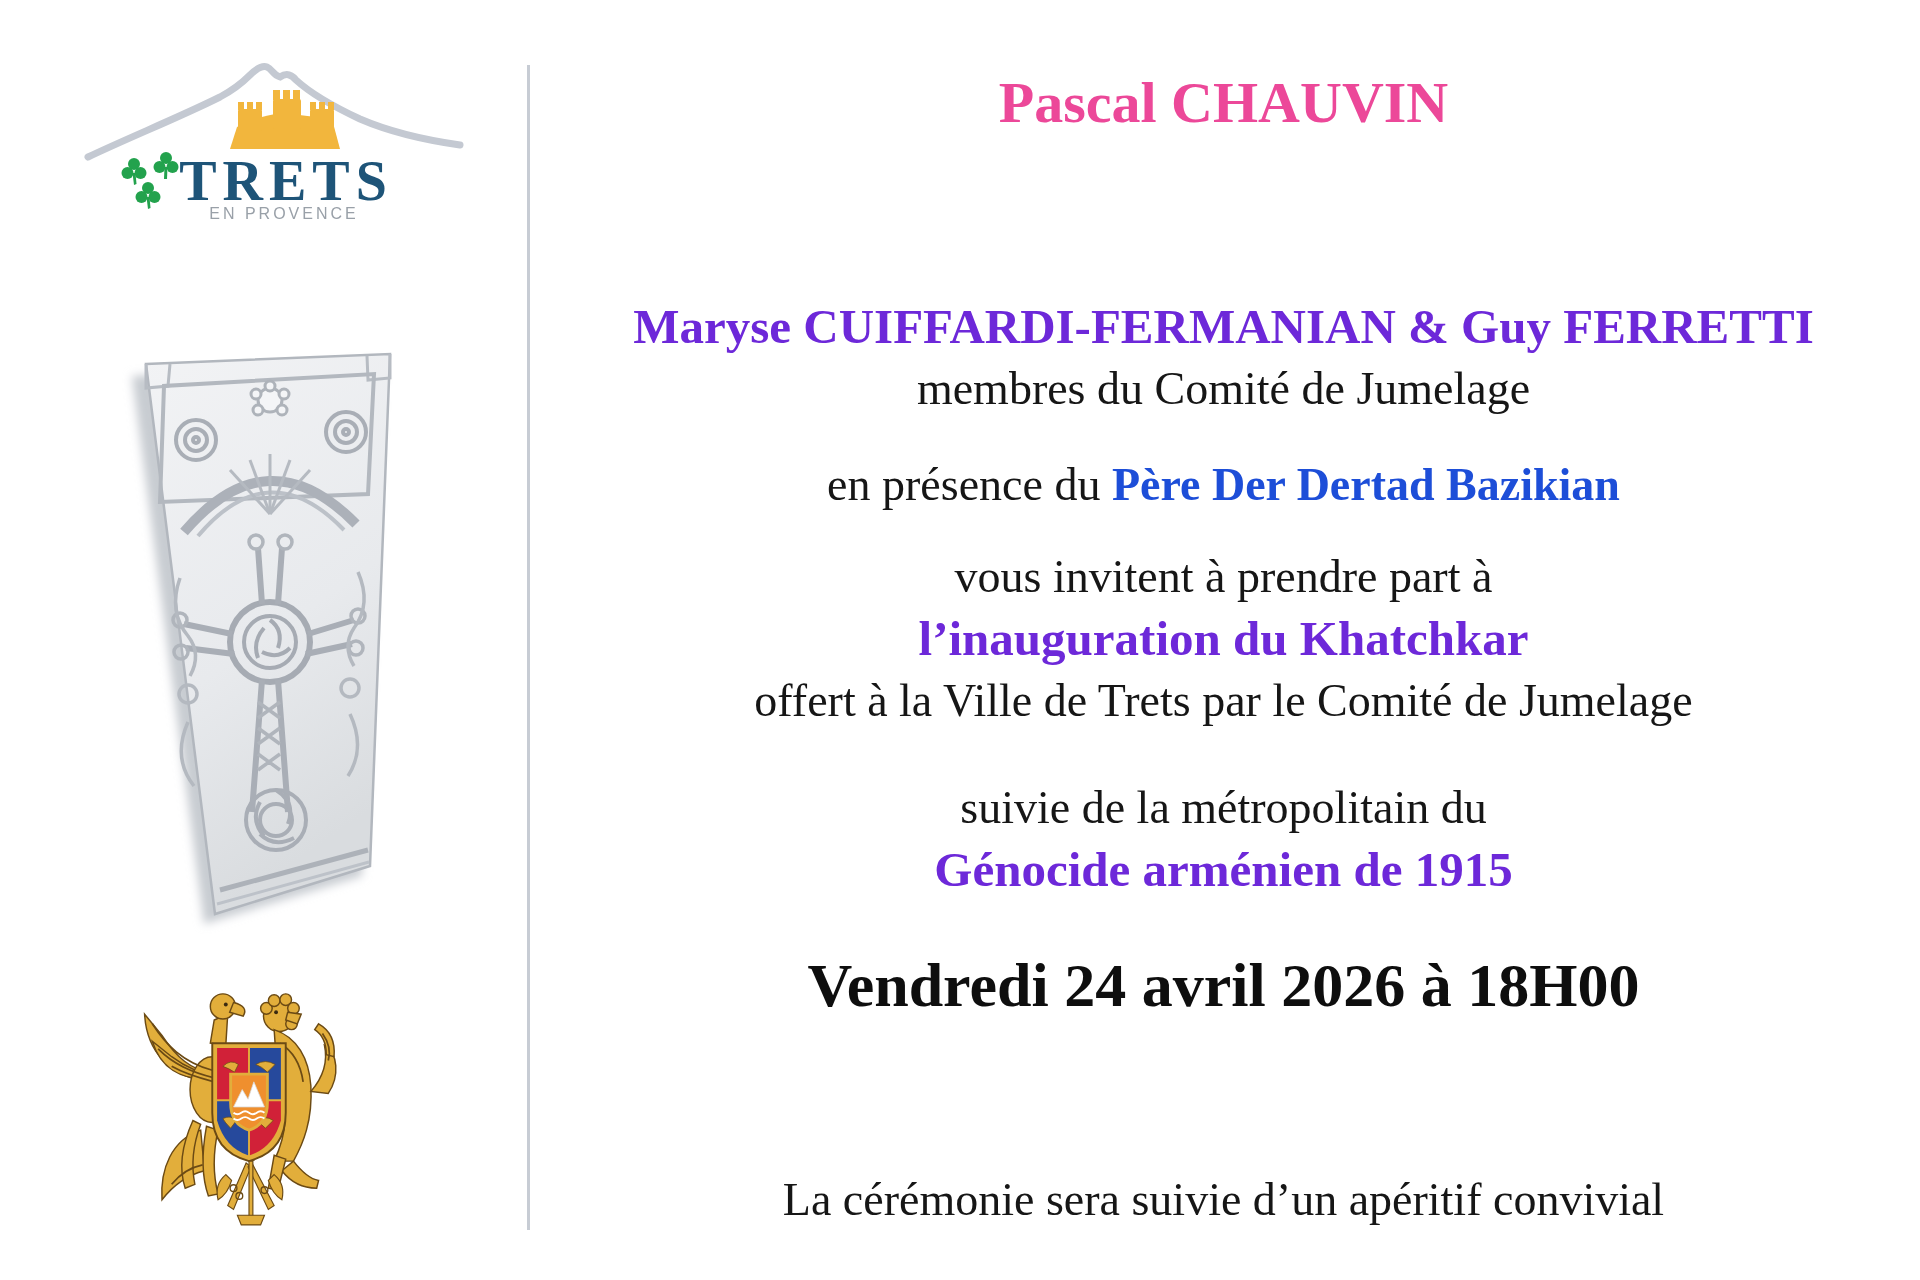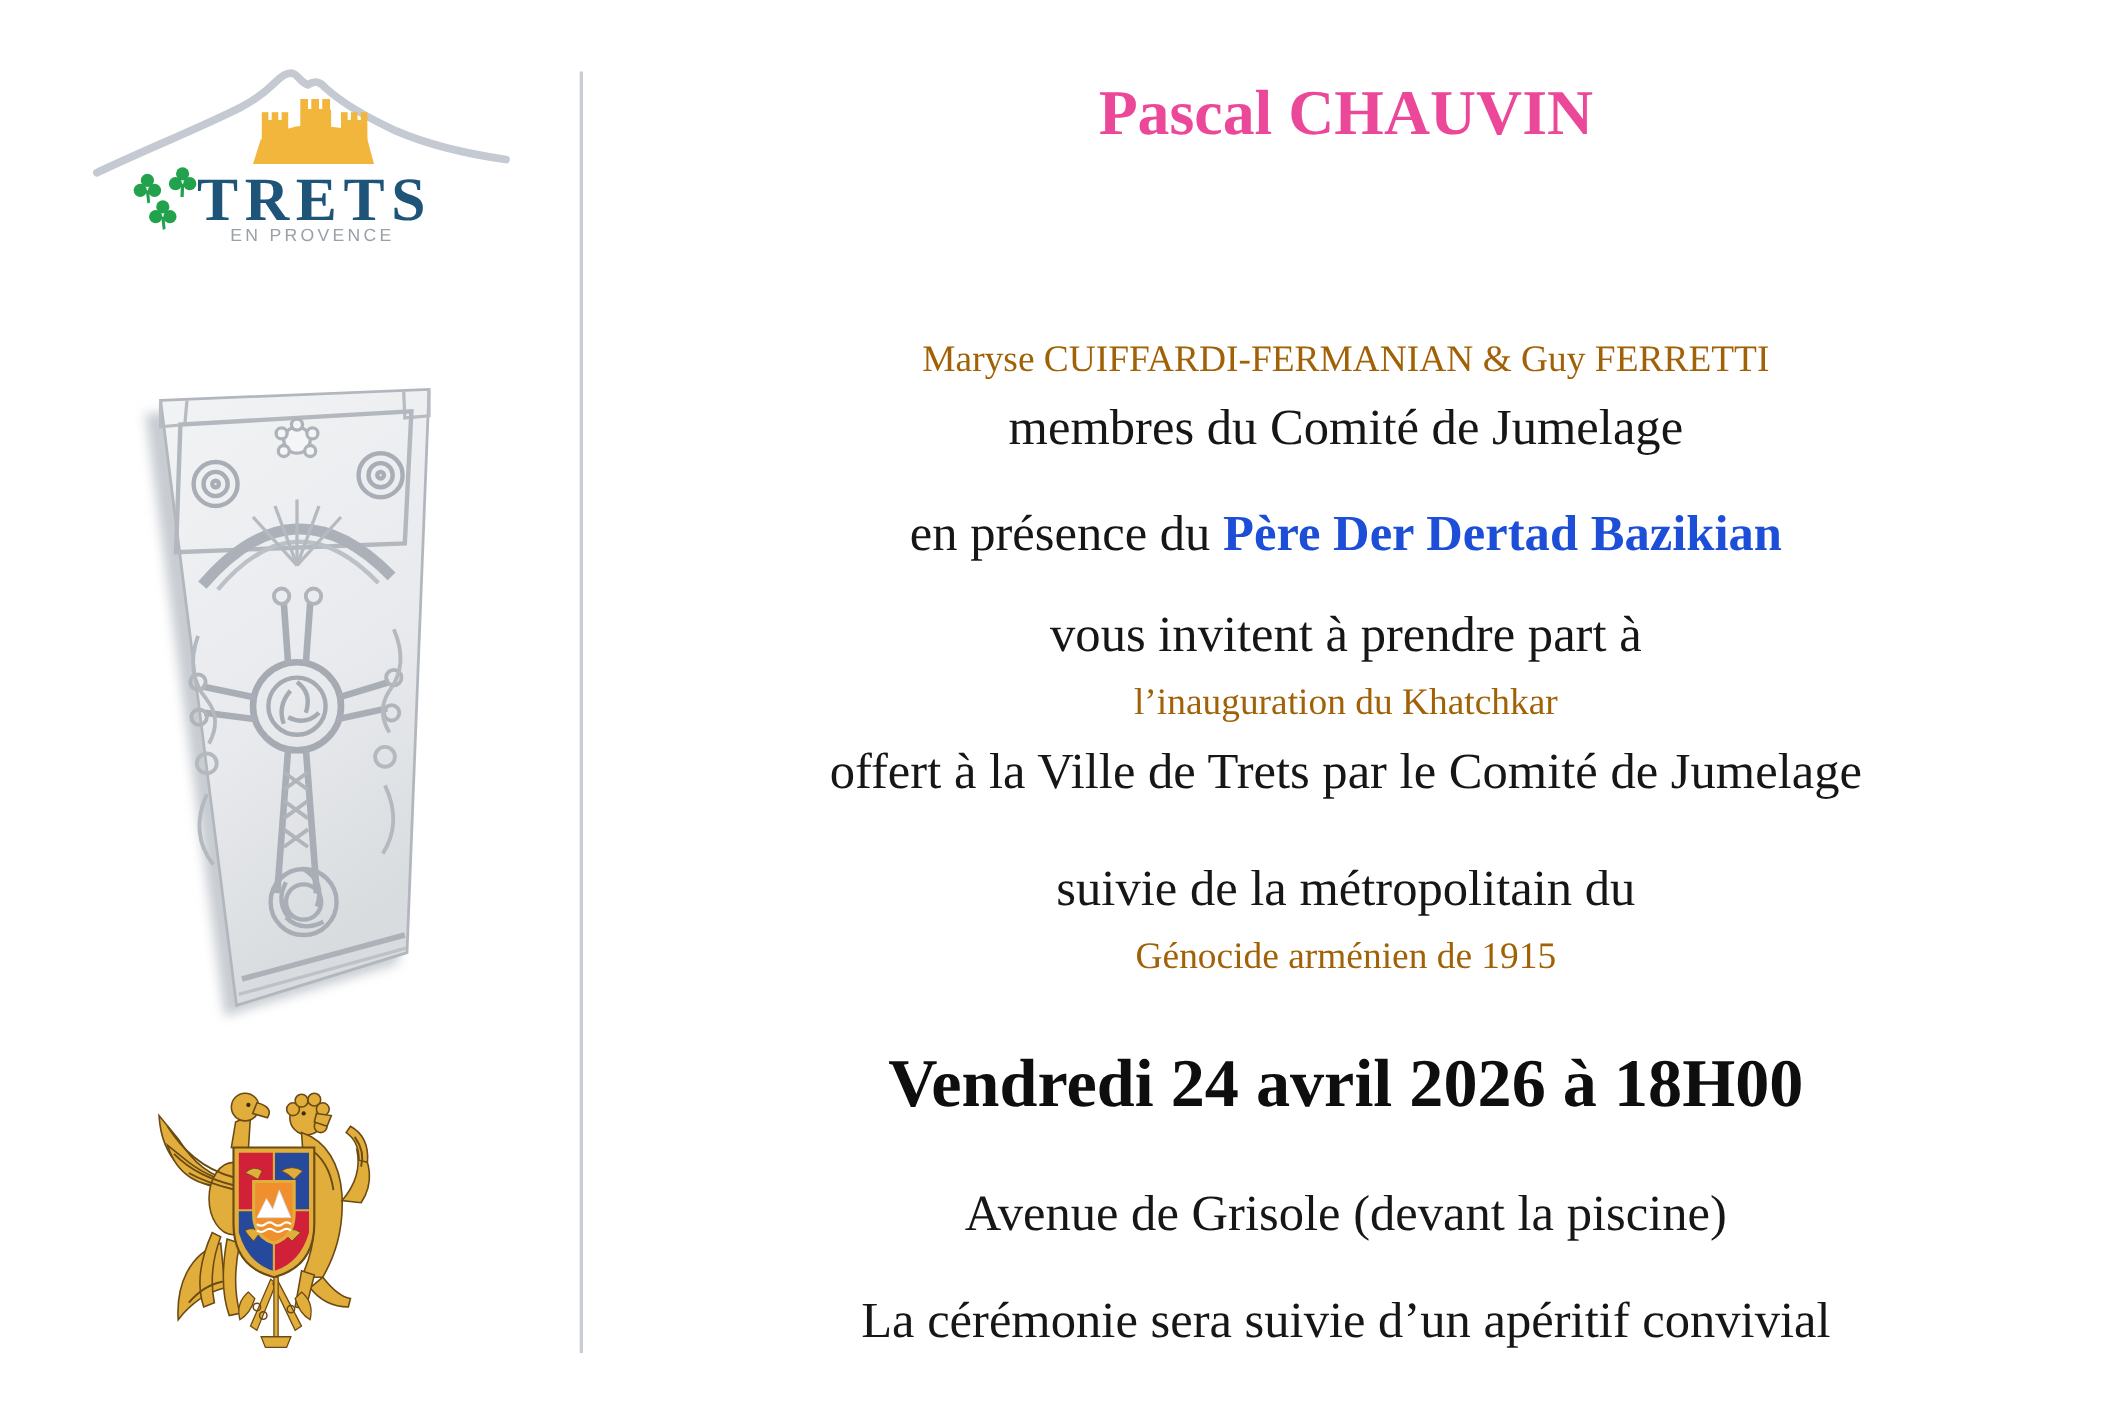--- a/index.html
+++ b/index.html
@@ -27,21 +27,21 @@
   .content {
     position: absolute;
     left: 527px;
     top: 0;
     width: 1393px;
     height: 1280px;
   }
   .grp { position: absolute; left: 0; width: 100%; text-align: center; }
   .line  { font-size: 46px; line-height: 62px; white-space: nowrap; color: #161616; }
   .title { font-size: 58px; line-height: 66px; font-weight: bold; color: #ec4899; }
-  .bold-line { font-size: 34px; line-height: 62px; font-weight: normal; white-space: nowrap; color: #a16207; }
+  .bold-line { font-size: 49px; line-height: 62px; font-weight: bold; white-space: nowrap; color: #6d28d9; }
   .b { font-weight: bold; color: #1d4ed8; }
   .date-line { font-size: 62px; line-height: 70px; font-weight: bold; white-space: nowrap; color: #0e0e0e; }
 </style>
 </head>
 <body>
 
 <div class="page">
 
   <svg class="logo-svg" viewBox="0 0 400 185">
 
@@ -283,22 +283,19 @@
 
     <section class="grp" style="top:777px">
       <div class="line">suivie de la métropolitain du</div>
       <div class="bold-line">Génocide arménien de 1915</div>
     </section>
 
     <section class="grp" style="top:950px">
       <div class="date-line">Vendredi 24 avril 2026 à 18H00</div>
     </section>
 
-    <section class="grp" style="top:1072px">
-      <div class="line">Avenue de Grisole (devant la piscine)</div>
-    </section>
 
     <section class="grp" style="top:1169px">
       <div class="line">La cérémonie sera suivie d’un apéritif convivial</div>
     </section>
 
   </main>
 </div>
 
 </body></html>

